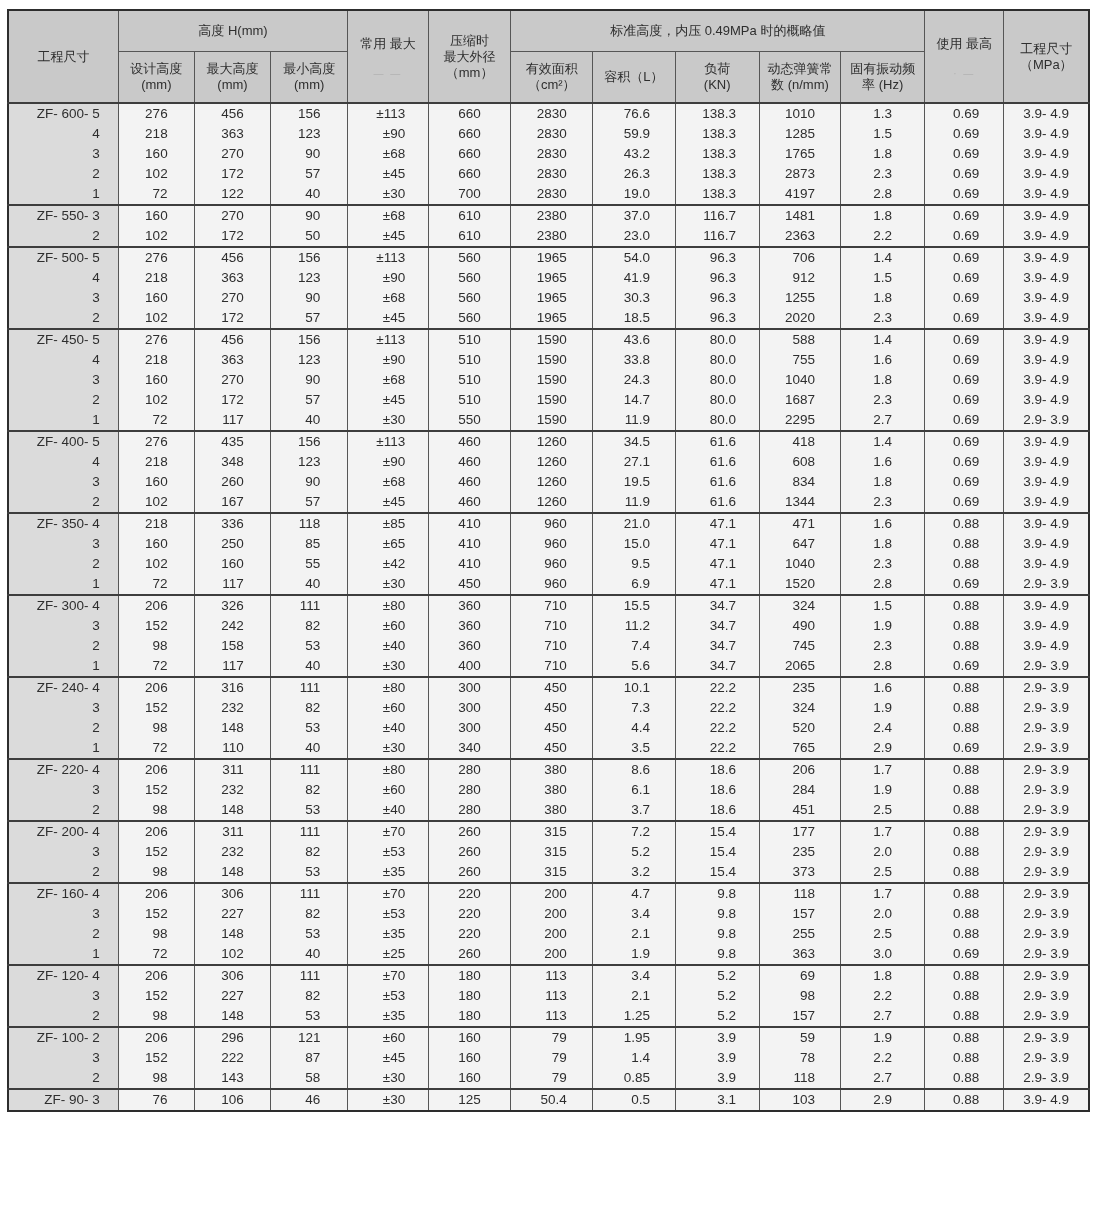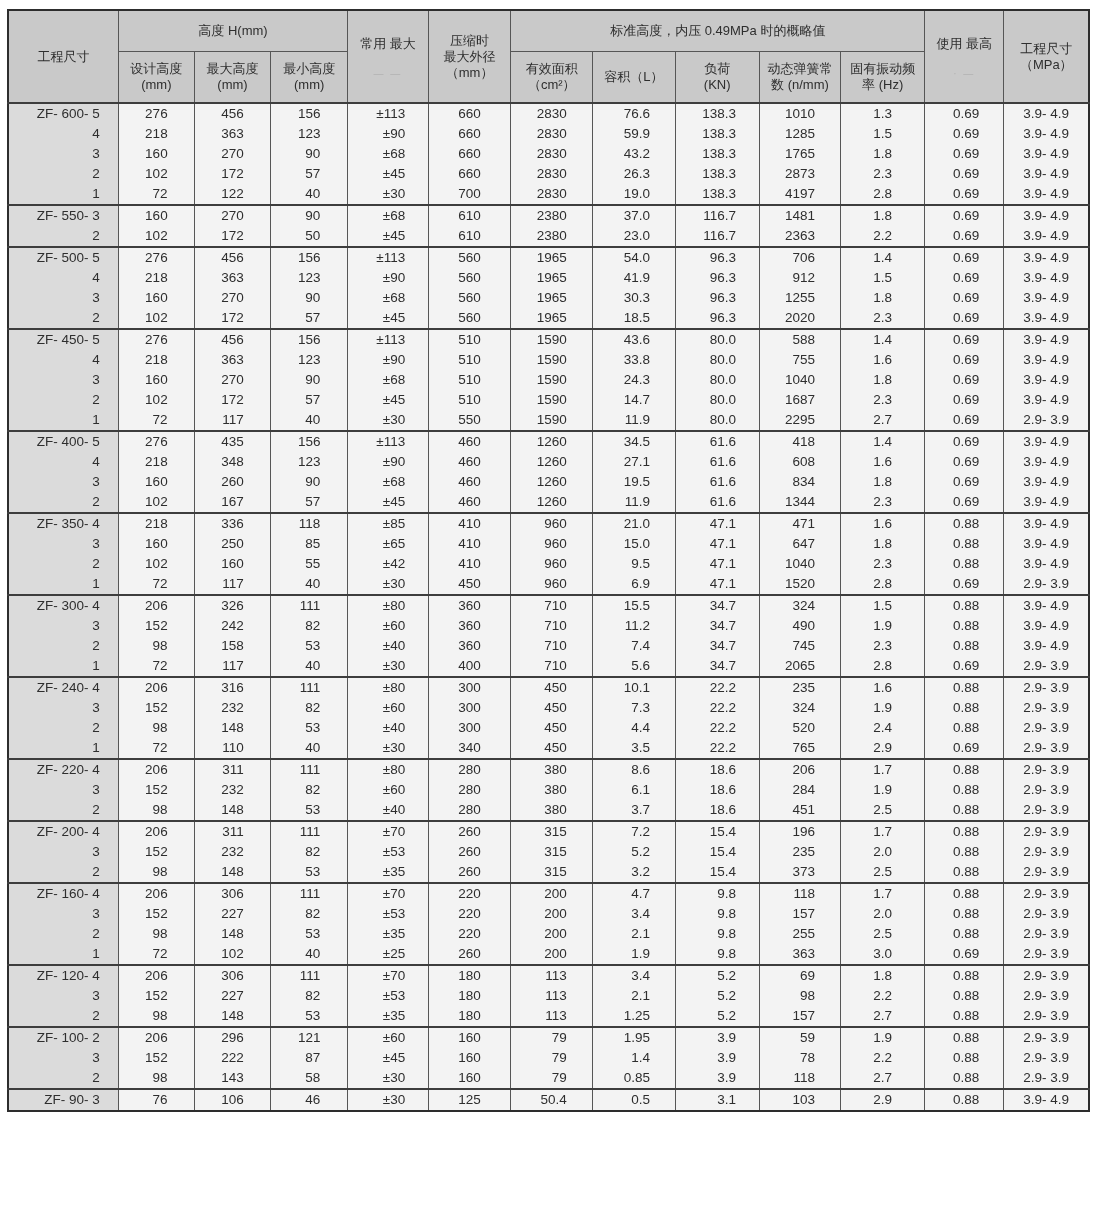--- a/index.html
+++ b/index.html
@@ -887,21 +887,21 @@
             <div><span class="num">7.2</span></div>
             <div><span class="num">5.2</span></div>
             <div><span class="num">3.2</span></div>
           </td>
           <td class="value-cell">
             <div><span class="num">15.4</span></div>
             <div><span class="num">15.4</span></div>
             <div><span class="num">15.4</span></div>
           </td>
           <td class="value-cell">
-            <div><span class="num">196</span></div>
+            <div><span class="num">177</span></div>
             <div><span class="num">235</span></div>
             <div><span class="num">373</span></div>
           </td>
           <td class="value-cell">
             <div><span class="num">1.7</span></div>
             <div><span class="num">2.0</span></div>
             <div><span class="num">2.5</span></div>
           </td>
           <td class="value-cell">
             <div><span class="num">0.88</span></div>

